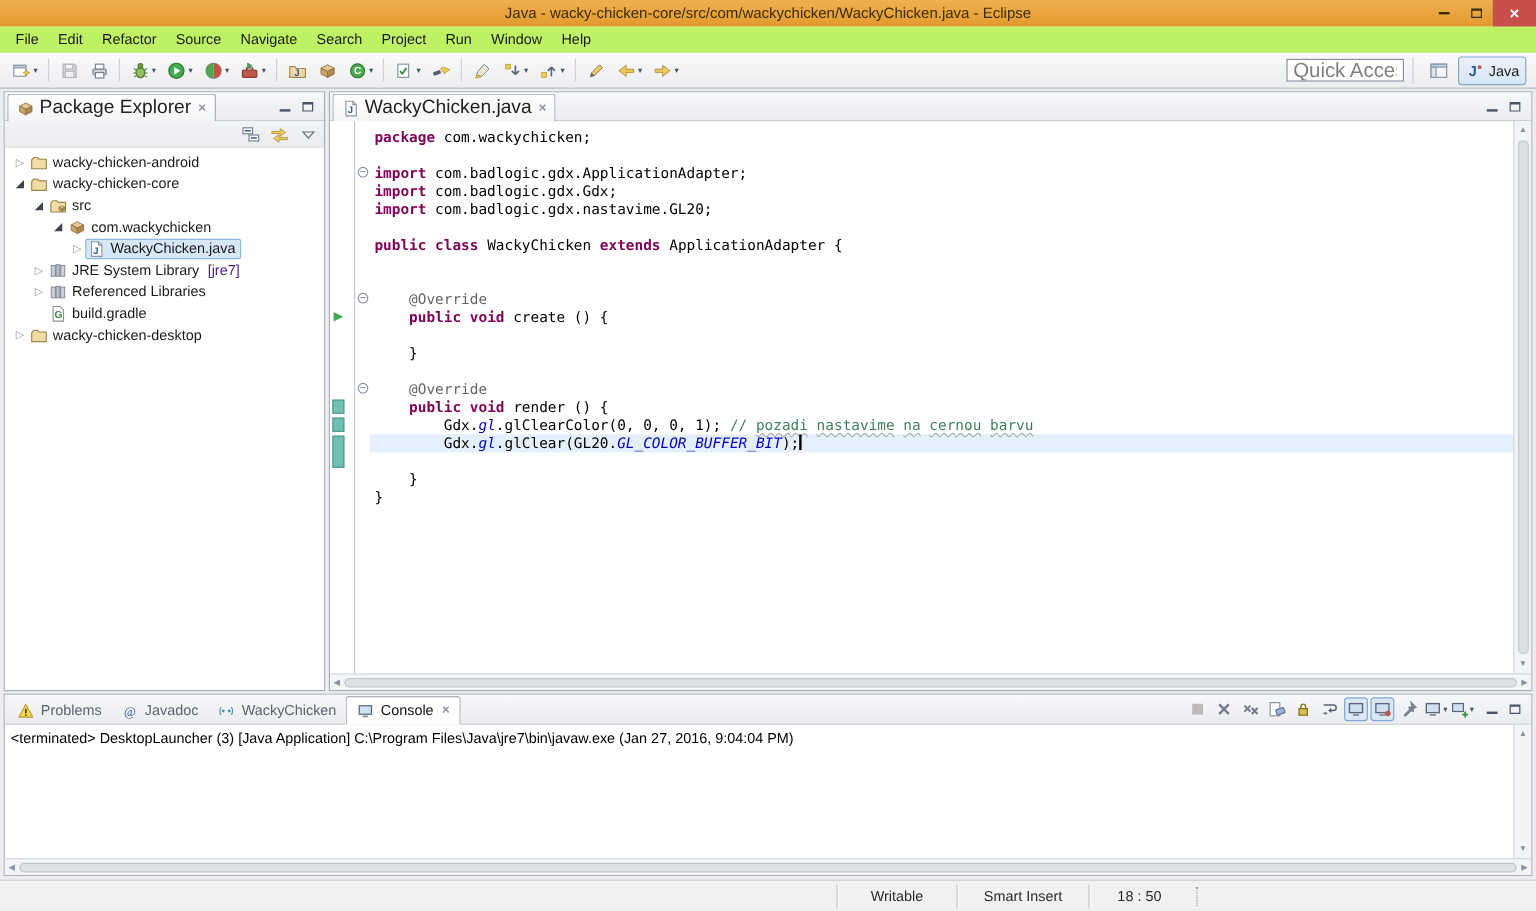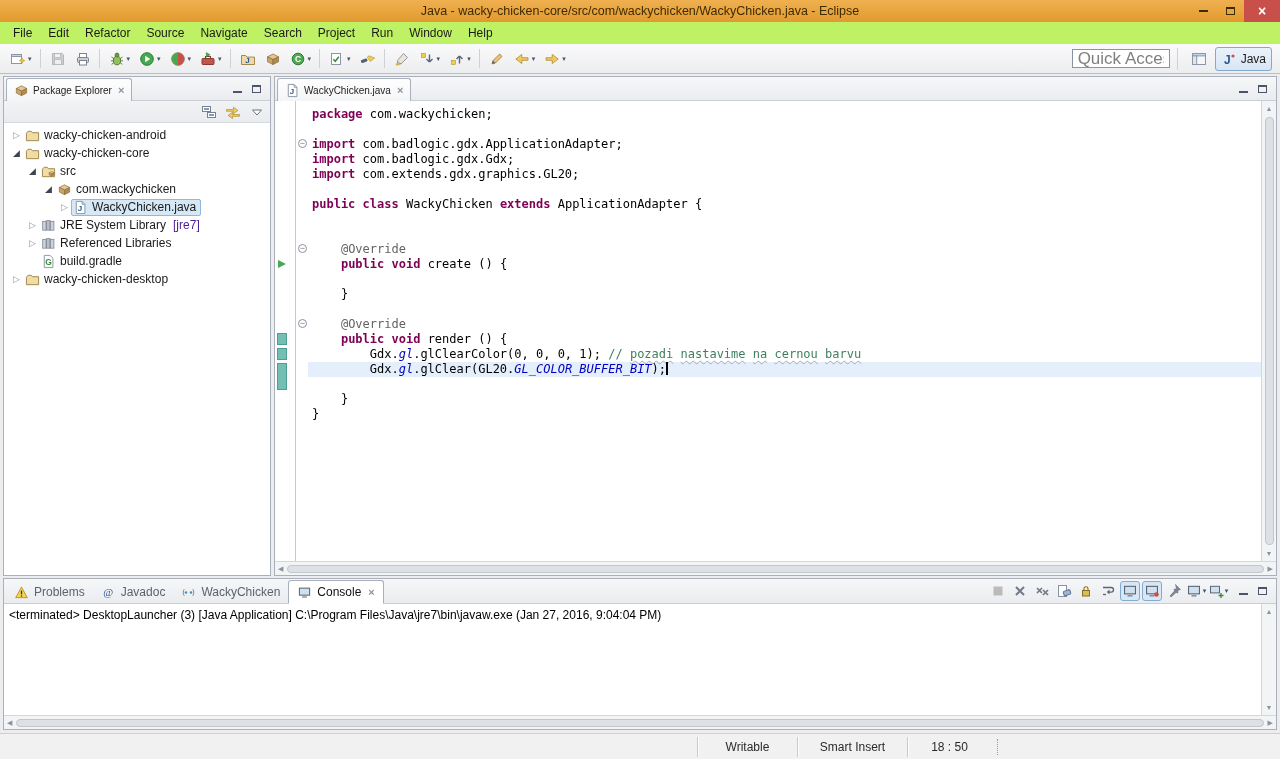--- a/index.html
+++ b/index.html
@@ -31,21 +31,21 @@
 .quick-access::placeholder{color:#808080}
 .persp-sep{width:1px;height:22px;background:#cdd1d8}
 .persp-bar{display:flex;align-items:center;gap:2px}
 .persp-btn{height:24px;display:flex;align-items:center;gap:4px;padding:0 5px;border:1px solid transparent;border-radius:3px}
 .persp-btn.active{background:linear-gradient(#eaf2fb,#d8e6f5);border-color:#84a9ce}
 
 .main{flex:1;display:flex;min-height:0;padding:2px 3px}
 .explorer{width:268px;border:1px solid #a9afbb;background:#fff;display:flex;flex-direction:column;margin-right:3px;flex:0 0 auto}
 .view-tabbar{height:24px;background:linear-gradient(#f6f7f9,#eaecef);border-bottom:1px solid #c9cdd4;display:flex;align-items:flex-end;padding:0 2px;flex:0 0 auto}
 .tab{height:23px;display:flex;align-items:center;gap:4px;padding:0 7px;border:1px solid #a9afbb;border-bottom:none;border-radius:3px 3px 0 0;background:linear-gradient(#fefefe,#f4f5f7);margin-bottom:-1px;position:relative;z-index:1}
-.tab-label{font-size:10px;color:#222}
+.tab-label{font-size:16px;color:#222}
 .tab-close{color:#8a93a3;font-size:11px;font-weight:bold;margin-left:2px}
 .view-winbtns{margin-left:auto;display:flex;align-items:center;gap:10px;padding:0 7px;height:100%;color:#4a5568}
 .view-toolbar{height:22px;display:flex;align-items:center;justify-content:flex-end;gap:5px;padding:0 4px;background:linear-gradient(#f2f3f5,#e9ebee);border-bottom:1px solid #d6d9de;flex:0 0 auto}
 .v-btn{width:19px;height:19px;display:flex;align-items:center;justify-content:center;border:1px solid transparent;border-radius:2px}
 .tree{flex:1;overflow:hidden;padding-top:3px}
 .tree-row{height:18px;display:flex;align-items:center;white-space:nowrap}
 .twisty{width:13px;display:inline-flex;justify-content:center;font-size:9px;color:#3c4450;flex:0 0 auto}
 .twisty.collapsed{color:#8a93a3}
 .tree-sel{display:inline-flex;align-items:center;gap:4px;padding:0 4px 0 1px;border:1px solid transparent;border-radius:2px;height:17px}
 .tree-sel.on{background:#d6e7f6;border-color:#8fb8dc}
@@ -515,21 +515,21 @@
             <div class="fold-marker" style="top: 38px;">−</div>
             <div class="fold-marker" style="top: 143px;">−</div>
             <div class="fold-marker" style="top: 218px;">−</div>
           </div>
         <div class="code">
           <div>
               <div class="code-line"><span class="tk-k">package</span><span class="tk-p"> com.wackychicken;</span></div>
               <div class="code-line">&nbsp;</div>
               <div class="code-line"><span class="tk-k">import</span><span class="tk-p"> com.badlogic.gdx.ApplicationAdapter;</span></div>
               <div class="code-line"><span class="tk-k">import</span><span class="tk-p"> com.badlogic.gdx.Gdx;</span></div>
-              <div class="code-line"><span class="tk-k">import</span><span class="tk-p"> com.extends.gdx.graphics.GL20;</span></div>
+              <div class="code-line"><span class="tk-k">import</span><span class="tk-p"> com.badlogic.gdx.nastavime.GL20;</span></div>
               <div class="code-line">&nbsp;</div>
               <div class="code-line"><span class="tk-k">public</span><span class="tk-p"> </span><span class="tk-k">class</span><span class="tk-p"> WackyChicken </span><span class="tk-k">extends</span><span class="tk-p"> ApplicationAdapter {</span></div>
               <div class="code-line">&nbsp;</div>
               <div class="code-line">&nbsp;</div>
               <div class="code-line"><span class="tk-p">    </span><span class="tk-a">@Override</span></div>
               <div class="code-line"><span class="tk-p">    </span><span class="tk-k">public</span><span class="tk-p"> </span><span class="tk-k">void</span><span class="tk-p"> create () {</span></div>
               <div class="code-line">&nbsp;</div>
               <div class="code-line"><span class="tk-p">    }</span></div>
               <div class="code-line">&nbsp;</div>
               <div class="code-line"><span class="tk-p">    </span><span class="tk-a">@Override</span></div>

